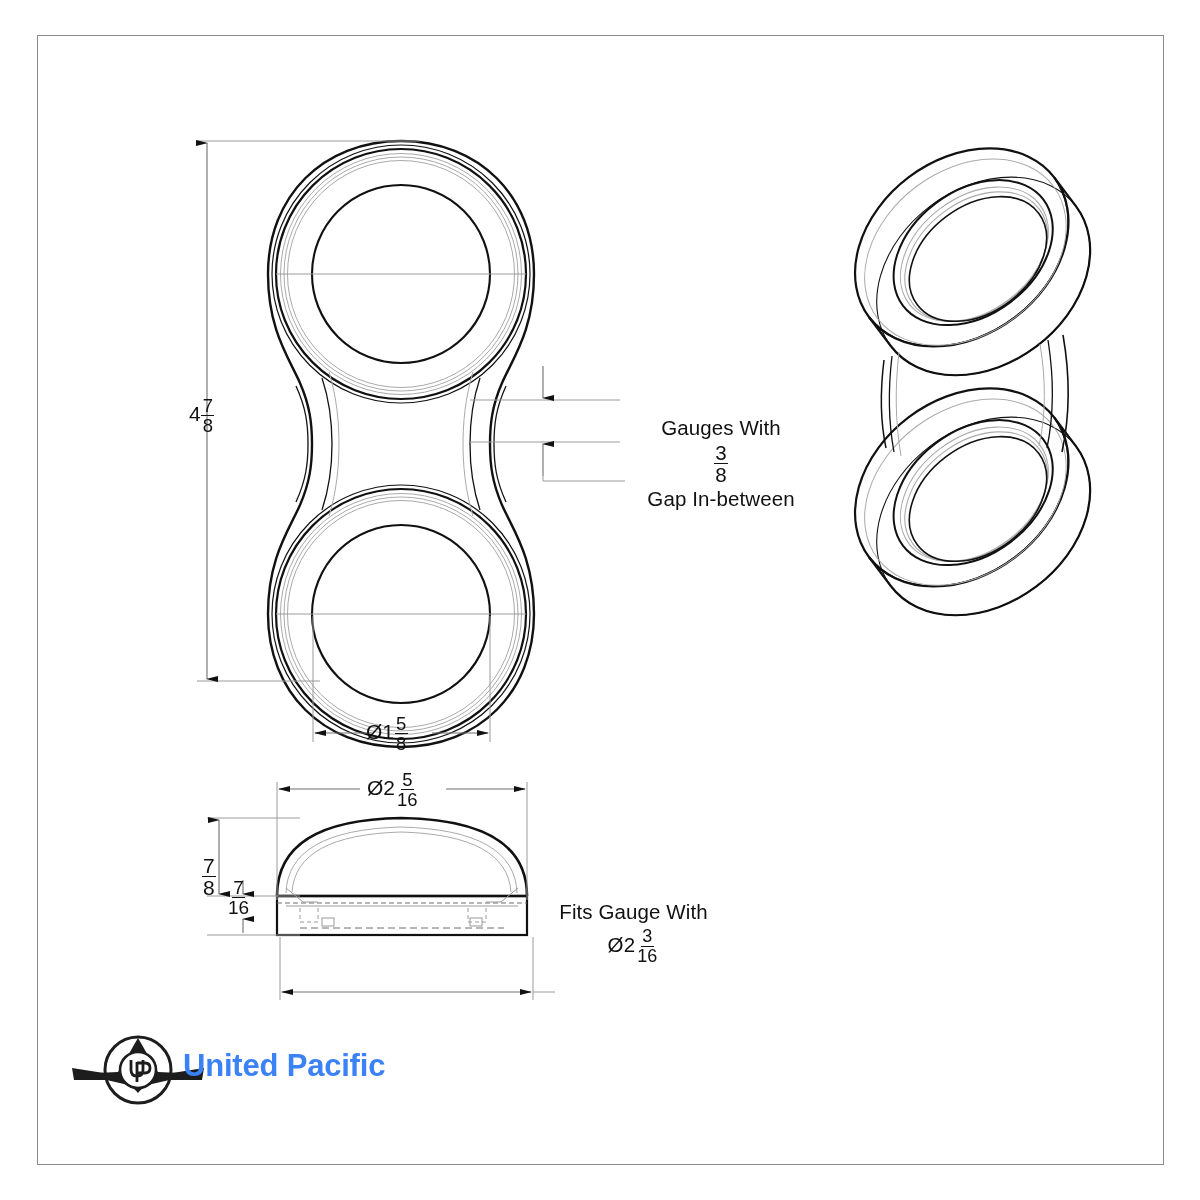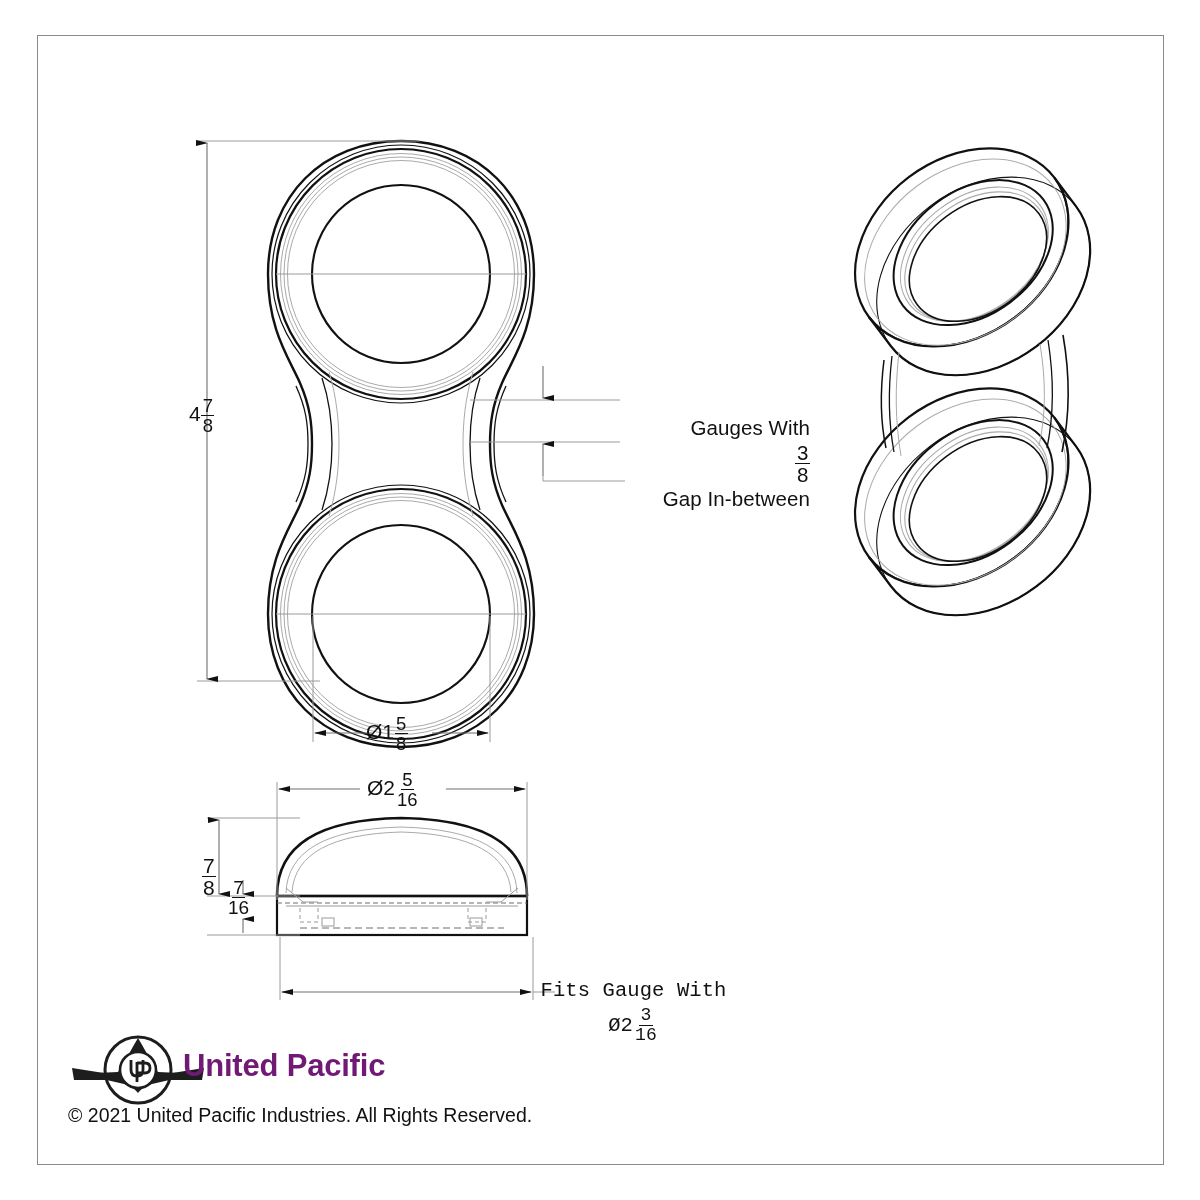--- a/index.html
+++ b/index.html
@@ -11,21 +11,21 @@
   svg{position:absolute;left:0;top:0;width:1200px;height:1200px;display:block;}
   .txt{position:absolute;white-space:nowrap;color:#111;}
   .lbl{font-size:20.5px;letter-spacing:.1px;}
   .dim{font-size:21px;}
   .frac{display:inline-flex;flex-direction:column;align-items:center;
         justify-content:center;vertical-align:middle;line-height:1.04;
         font-size:.88em;position:relative;top:-0.02em;margin:0 .5px;}
   .frac .num{border-bottom:1.7px solid #111;padding:0 1.5px 0px 1.5px;}
   .frac .den{padding:0 1.5px;}
   .brand{position:absolute;left:183px;top:1048px;font-size:31px;
-         font-weight:700;letter-spacing:-.2px;color:#701a75;}
+         font-weight:700;letter-spacing:-.2px;color:#3b82f6;}
   .copy{position:absolute;left:68px;top:1104px;font-size:19.5px;color:#111;}
   .vstack{display:flex;flex-direction:column;align-items:center;line-height:1.18;}
 </style>
 </head>
 <body>
 
 <div id="sheet">
 
   <div id="frame"></div>
 
@@ -208,21 +208,21 @@
       </span>
   </div>
 
   <div class="txt dim" style="left:366px;top:714px;">
     <span>Ø1</span><span class="frac">
         <span class="num">5</span>
         <span class="den">8</span>
       </span>
   </div>
 
-  <div class="txt lbl vstack" style="left:632px;top:416px;width:178px;align-items:flex-end;">
+  <div class="txt lbl vstack" style="left:632px;top:416px;width:178px;">
     <span>Gauges With</span>
     <span class="frac" style="font-size:20.5px;margin:2px 0 1px 0;">
       <span class="num">3</span>
       <span class="den">8</span>
     </span>
     <span>Gap In-between</span>
   </div>
 
   <div class="txt dim" style="left:367px;top:770px;">
     <span>Ø2</span><span class="frac">
@@ -238,26 +238,25 @@
     </span>
   </div>
 
   <div class="txt dim" style="left:226px;top:878px;">
     <span class="frac" style="font-size:19px;">
       <span class="num">7</span>
       <span class="den">16</span>
     </span>
   </div>
 
-  <div class="txt lbl vstack" style="left:551px;top:979px;width:165px;font-family:Liberation Mono, monospace;">
+  <div class="txt lbl vstack" style="left:551px;top:900px;width:165px;">
     <span>Fits Gauge With</span>
     <span style="margin-top:3px;">
       <span>Ø2</span><span class="frac">
           <span class="num">3</span>
           <span class="den">16</span>
         </span>
     </span>
   </div>
 
   <div class="brand">United Pacific</div>
-  <div class="copy">© 2021 United Pacific Industries. All Rights Reserved.</div>
 
 </div>
 
 </body></html>

